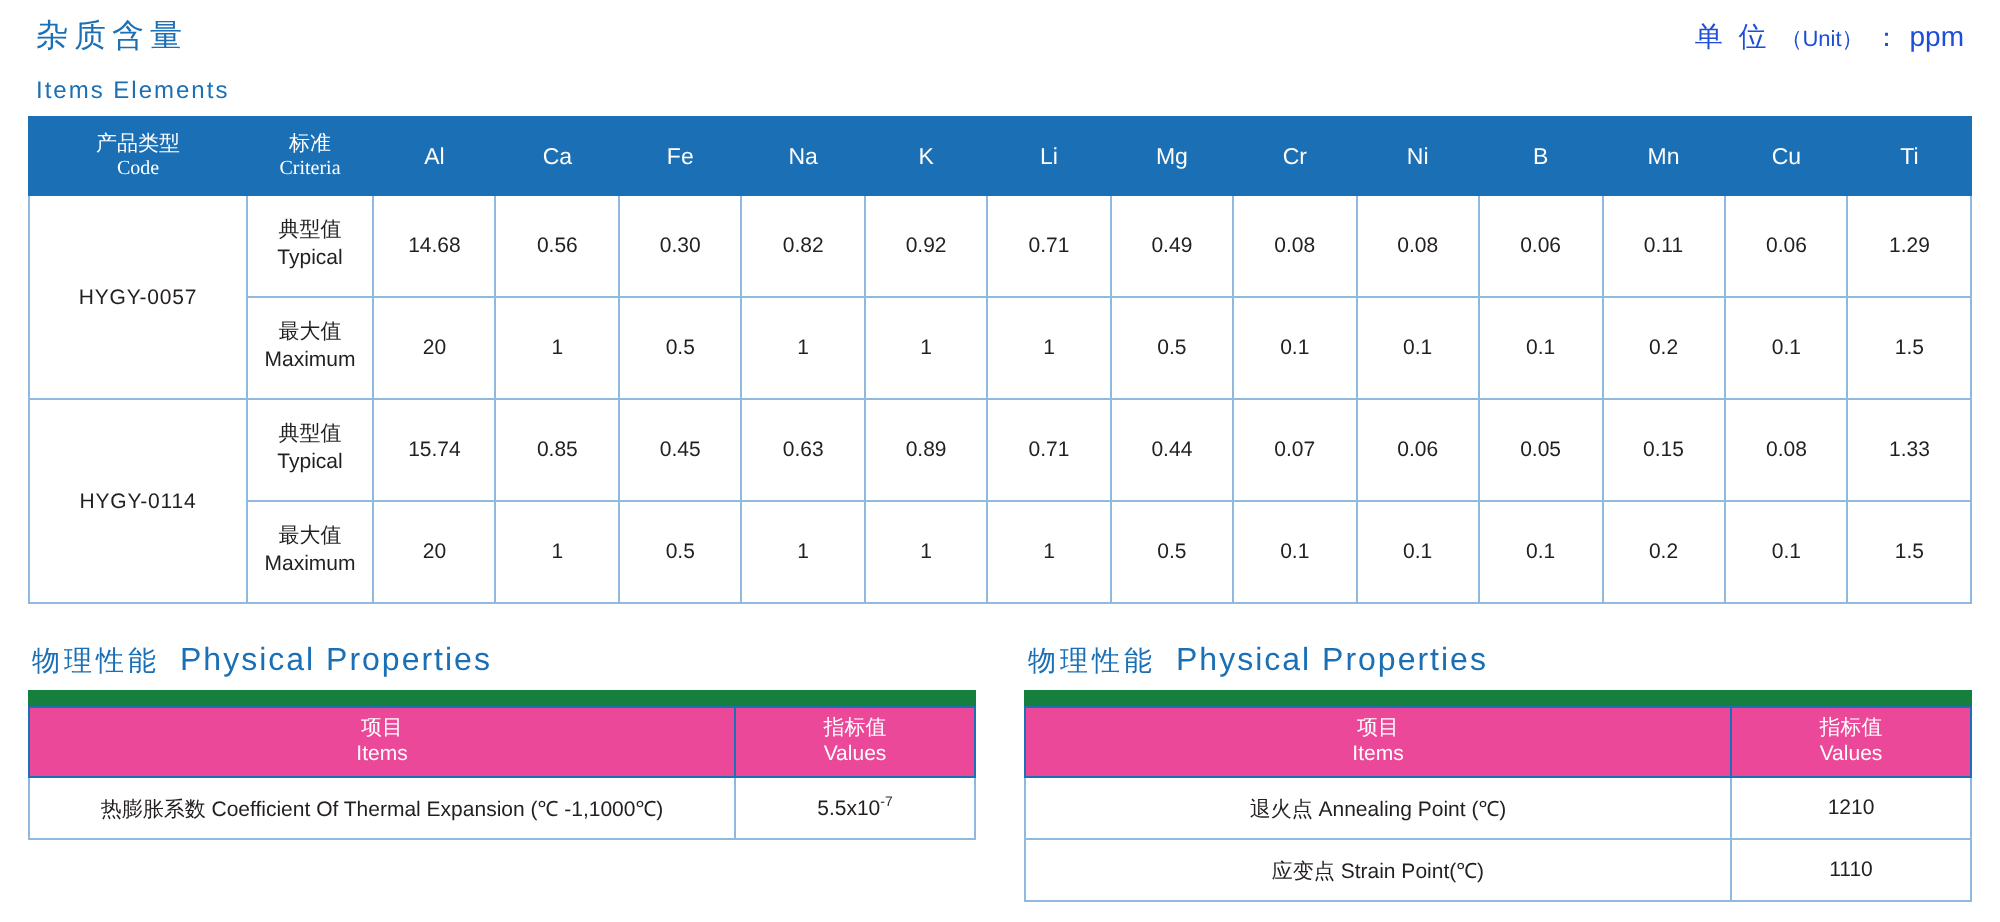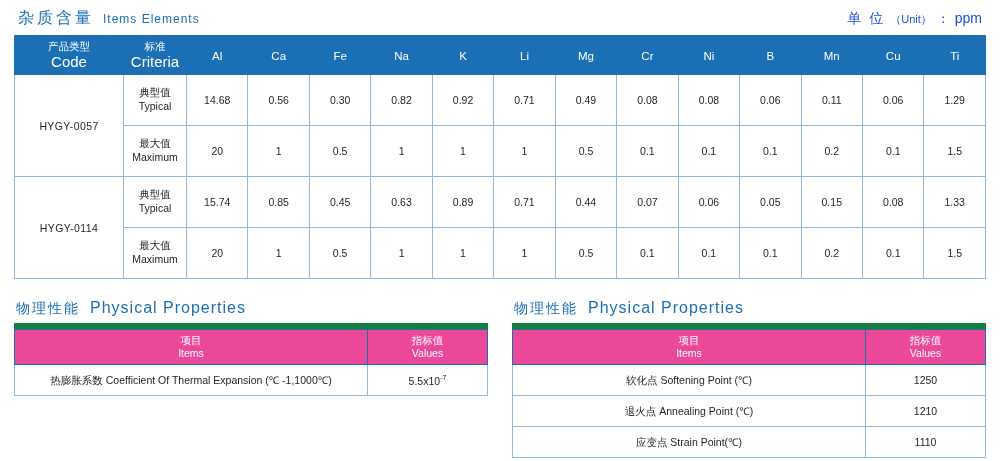--- a/index.html
+++ b/index.html
@@ -26,22 +26,23 @@
   
   .trace-header {
     display: flex;
     align-items: baseline;
     justify-content: space-between;
     padding: 8px 4px 6px 4px;
     border-bottom: 2px solid #1a6fb5;
   }
   .trace-title {
     display: flex;
-    align-items: center;
+    align-items: flex-start;
     gap: 9px;
+    flex-direction: column;
   }
   .trace-title .cn {
     color: #1a6fb5;
     font-size: 16px;
     letter-spacing: 3px;
   }
   .trace-title .en {
     color: #1a6fb5;
     font-size: 12px;
     letter-spacing: 1px;
@@ -74,21 +75,21 @@
   }
   table.trace thead th {
     background: #1a6fb5;
     color: #ffffff;
     height: 34px;
     border: 1px solid #1a6fb5;
     font-weight: normal;
     line-height: 1.25;
   }
   table.trace thead th .l1 { display: block; font-size: 10.5px; }
-  table.trace thead th .l2 { display: block; font-size: 15px; }
+  table.trace thead th .l2 { display: block; font-size: 10px; font-family: Liberation Serif, serif; }
   table.trace thead th.elem {
     font-size: 11.5px;
   }
   td.codecell {
     font-size: 11px;
     letter-spacing: .4px;
   }
   td.critcell {
     line-height: 1.3;
     font-size: 10.5px;
@@ -103,21 +104,21 @@
     display: flex;
     gap: 24px;
     margin-top: 20px;
   }
   .panel { width: 474px; }
   .panel-title {
     display: flex;
     align-items: baseline;
     gap: 10px;
     padding: 0 2px 5px 2px;
-    border-bottom: 6px solid #15803d;
+    border-bottom: 8px solid #15803d;
   }
   .panel-title .cn {
     color: #1a6fb5;
     font-size: 14px;
     letter-spacing: 2px;
   }
   .panel-title .en {
     color: #1a6fb5;
     font-size: 16px;
     letter-spacing: 1px;
@@ -321,24 +322,20 @@
               <span class="l2">Items</span>
             </th>
             <th>
               <span class="l1">指标值</span>
               <span class="l2">Values</span>
             </th>
           </tr>
         </thead>
         <tbody>
           <tr>
-            <td class="item">软化点 Softening Point (℃)</td>
-            <td>1250</td>
-          </tr>
-          <tr>
             <td class="item">退火点 Annealing Point (℃)</td>
             <td>1210</td>
           </tr>
           <tr>
             <td class="item">应变点 Strain Point(℃)</td>
             <td>1110</td>
           </tr>
         </tbody>
       </table>
     </div>

